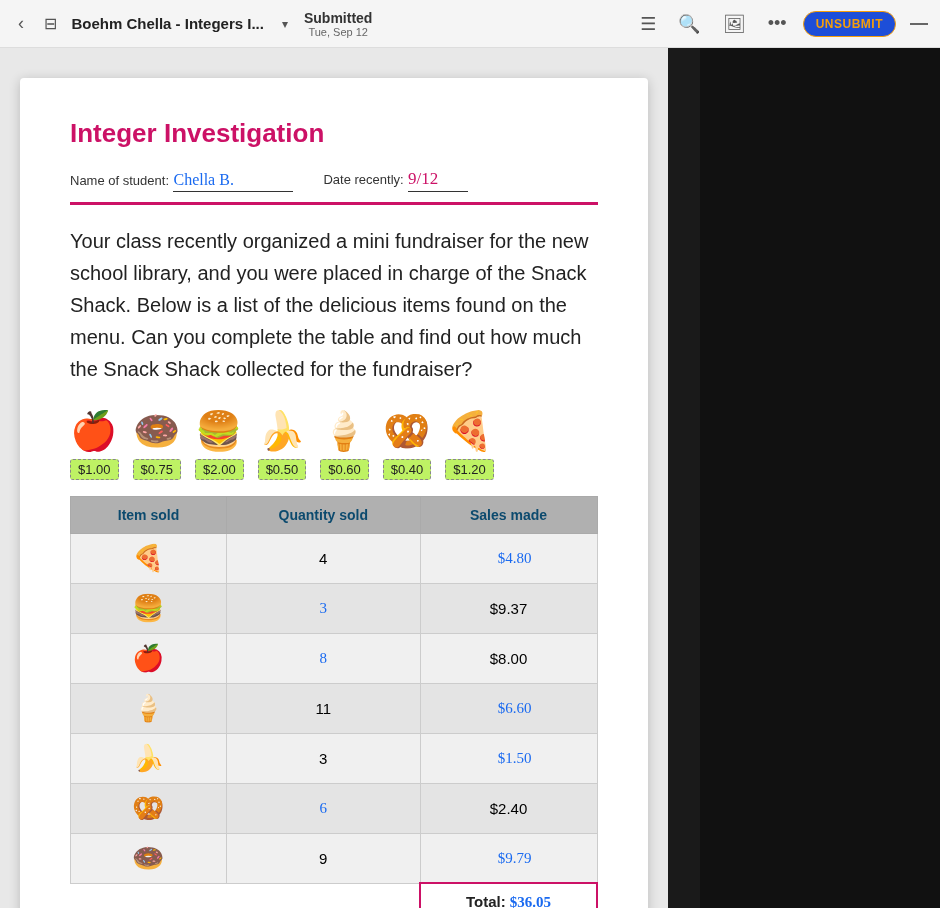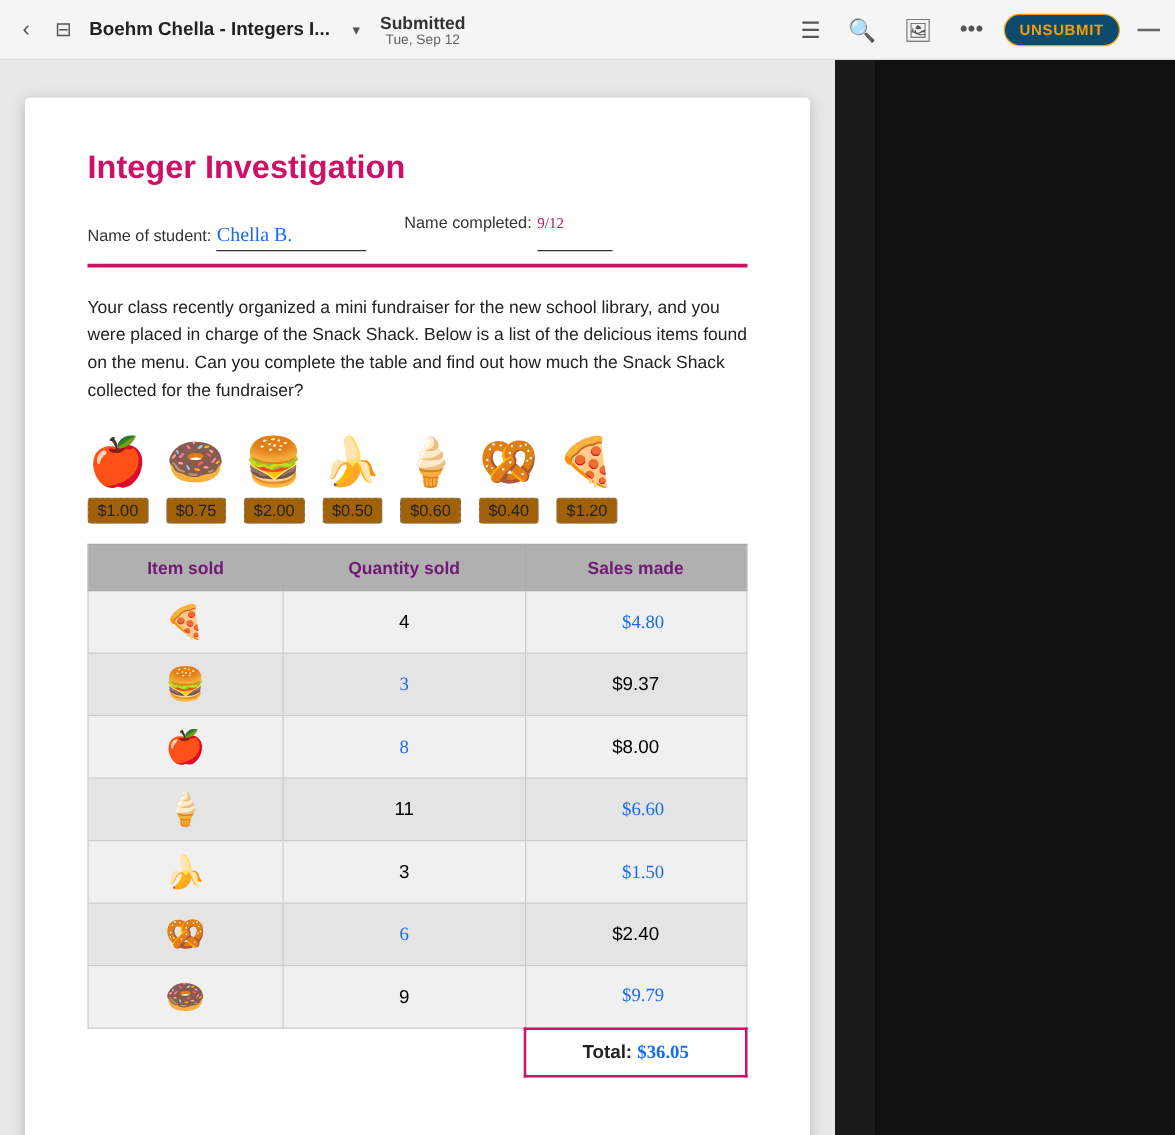--- a/index.html
+++ b/index.html
@@ -68,21 +68,21 @@
       color: #666;
     }
     .spacer { flex: 1; }
     .top-bar-right {
       display: flex;
       align-items: center;
       gap: 10px;
     }
     .unsubmit-btn {
       border: 1.5px solid #f59e0b;
-      background: #0c4a6e;
+      background: #1d4ed8;
       color: #f59e0b;
       font-size: 12px;
       font-weight: 700;
       padding: 5px 12px;
       border-radius: 14px;
       cursor: pointer;
       letter-spacing: 0.5px;
     }
 
     
@@ -135,35 +135,35 @@
       color: #1a6af0;
       font-size: 16px;
       border-bottom: 1.5px solid #333;
       padding-bottom: 2px;
       min-width: 120px;
       display: inline-block;
     }
     .handwritten-pink {
       font-family: 'Segoe Script', 'Comic Sans MS', cursive;
       color: #cc1166;
-      font-size: 12px;
+      font-size: 17px;
       border-bottom: 1.5px solid #333;
-      padding-bottom: 14px;
+      padding-bottom: 2px;
       min-width: 60px;
       display: inline-block;
     }
 
     .divider-line {
       height: 2.5px;
       background: #cc1166;
       margin: 10px 0 20px 0;
     }
 
     .description {
-      font-size: 14px;
+      font-size: 20px;
       line-height: 1.6;
       color: #222;
       margin-bottom: 24px;
     }
 
     
     .food-icons-row {
       display: flex;
       gap: 14px;
       align-items: center;
@@ -179,32 +179,32 @@
     .food-emoji {
       font-size: 38px;
     }
     .price-tag {
       border: 1.5px dashed #888;
       border-radius: 3px;
       padding: 2px 7px;
       font-size: 13px;
       font-weight: 500;
       color: #222;
-      background: #a16207;
+      background: #bef264;
     }
 
     
     .data-table {
       width: 100%;
       border-collapse: collapse;
       margin-top: 16px;
     }
     .data-table th {
       background: #b0b0b0;
-      color: #701a75;
+      color: #0c4a6e;
       font-size: 14px;
       font-weight: 700;
       padding: 10px 27px;
       text-align: center;
       border: 1px solid #aaa;
     }
     .data-table td {
       padding: 9px 14px;
       text-align: center;
       border: 1px solid #ccc;
@@ -299,21 +299,21 @@
     <div class="doc-page">
 
       <div class="doc-title-heading">Integer Investigation</div>
 
       <div class="name-date-row">
         <span>
           <span class="field-label">Name of student:</span>
           <span class="handwritten">Chella B.</span>
         </span>
         <span>
-          <span class="field-label">Name completed:</span>
+          <span class="field-label">Date recently:</span>
           <span class="handwritten-pink">9/12</span>
         </span>
       </div>
 
       <div class="divider-line"></div>
 
       <p class="description">Your class recently organized a mini fundraiser for the new school library, and you were placed in charge of the Snack Shack. Below is a list of the delicious items found on the menu. Can you complete the table and find out how much the Snack Shack collected for the fundraiser?</p>
 
       <div class="food-icons-row">
         <div class="food-item">

